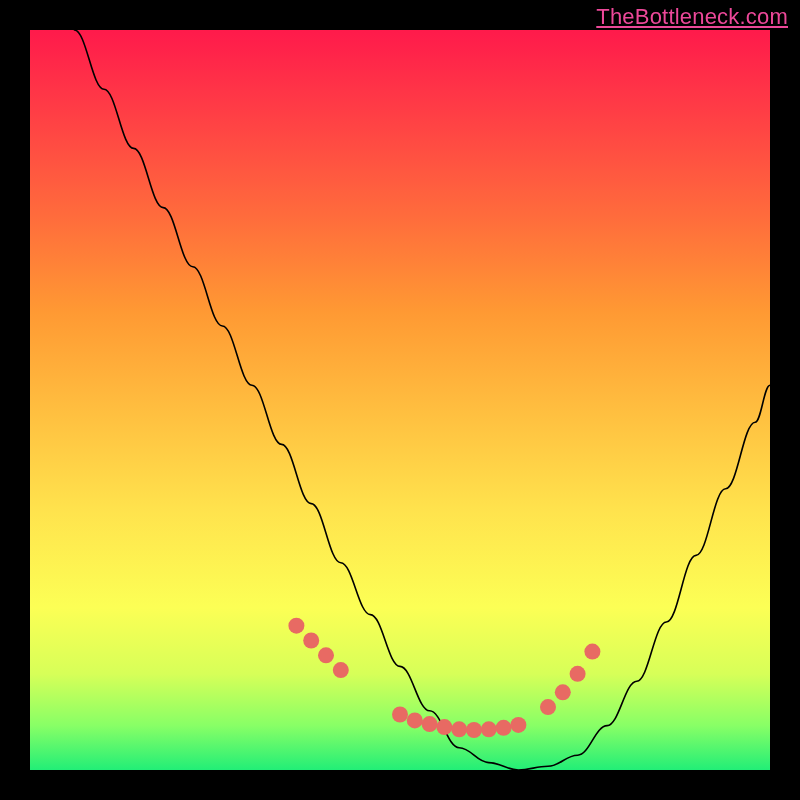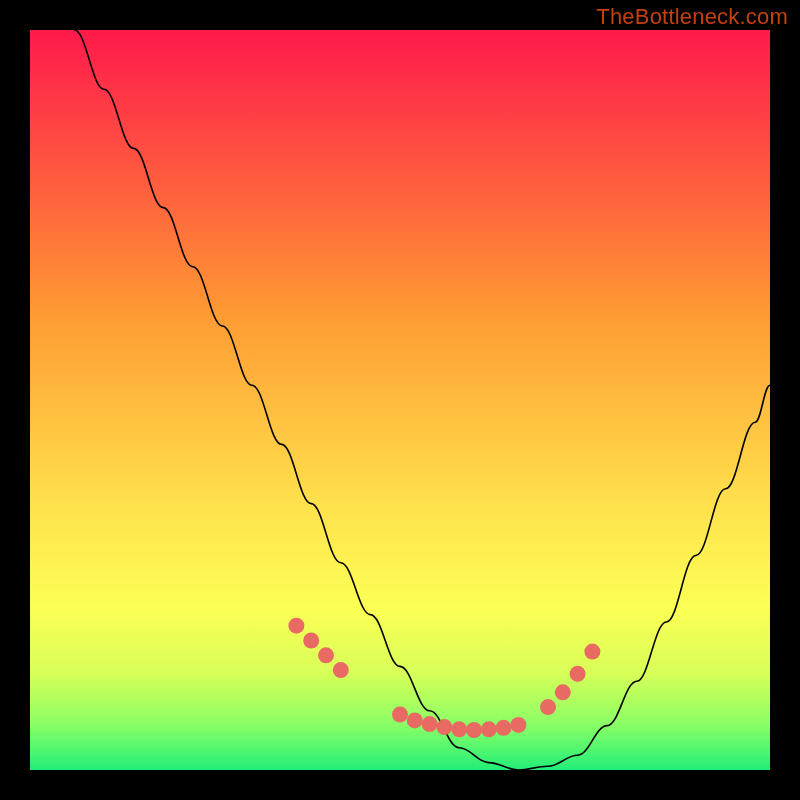--- a/index.html
+++ b/index.html
@@ -16,25 +16,26 @@
     top: 0;
     left: 0;
     width: 800px;
     height: 800px;
     background: #000;
   }
   .watermark {
     position: absolute;
     top: 4px;
     right: 12px;
-    color: #c2410c;
+    color: #ec4899;
     font-size: 22px;
     font-weight: 500;
     letter-spacing: 0.2px;
     user-select: none;
+    text-decoration: underline;
   }
   .plot {
     position: absolute;
     top: 30px;
     left: 30px;
     width: 740px;
     height: 740px;
     overflow: hidden;
   }
   .gradient {

